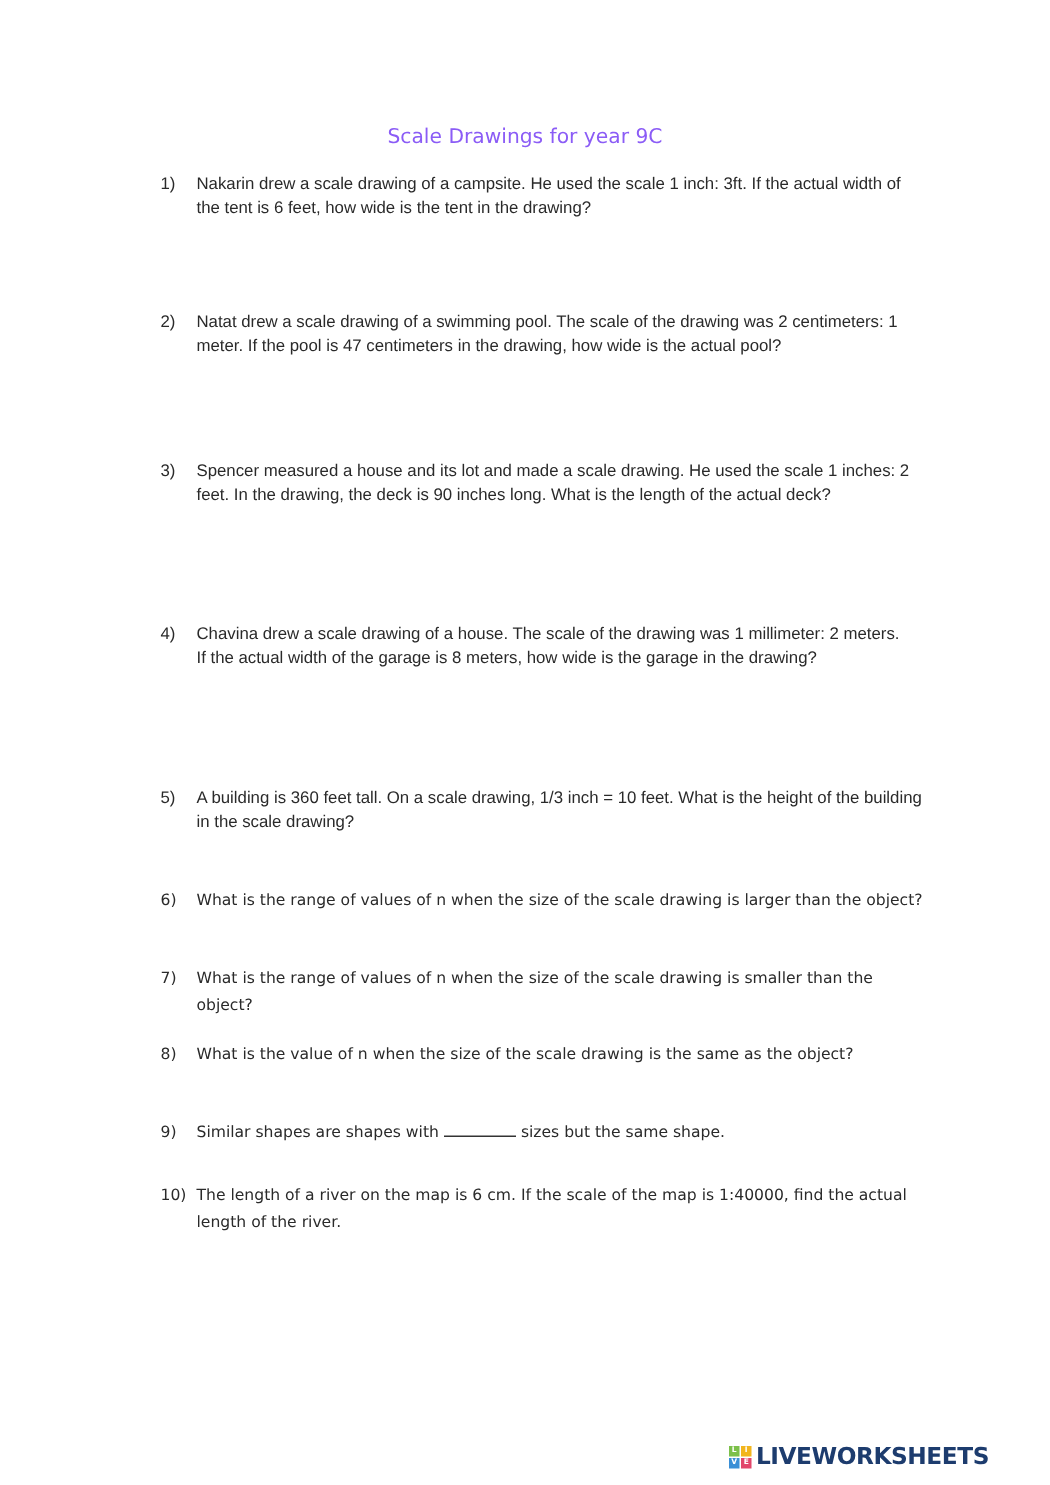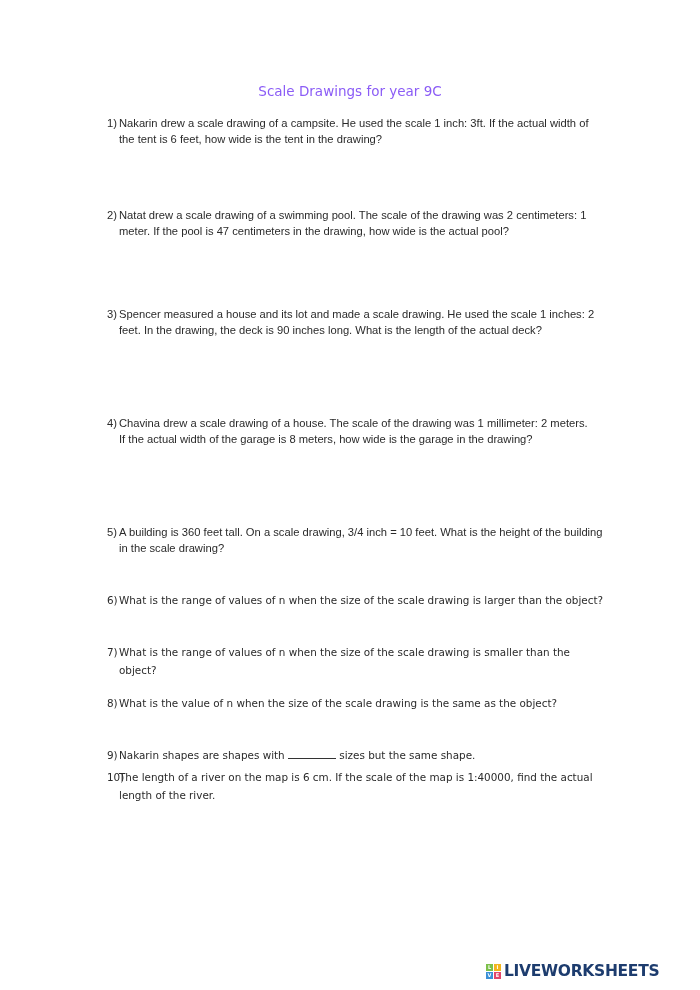--- a/index.html
+++ b/index.html
@@ -8,21 +8,21 @@
       position: absolute; top: 83px; left: 0; width: 700px; text-align: center;
       font-family: "DejaVu Sans", sans-serif; font-size: 13.5px; color: #8b5cf6;
     }
     .q {
       position: absolute; left: 107px; width: 500px;
       font-size: 11.2px; line-height: 16px;
     }
     .q.arial { font-family: "Liberation Sans", sans-serif; }
     .q.calibri { font-family: "DejaVu Sans", sans-serif; font-size: 10.4px; line-height: 18px; }
     .q .num { position: absolute; left: 0; top: 0; }
-    .q .txt { margin-left: 12px; display: block; }
+    .q .txt { margin-left: 24px; display: block; }
     .blank { display: inline-block; width: 48px; border-bottom: 1px solid #333; height: 10px; vertical-align: baseline; }
     .logo { position: absolute; left: 486px; top: 962px; display: flex; align-items: center; }
     .logo-grid { display: grid; grid-template-columns: 7px 7px; grid-template-rows: 7px 7px; gap: 1px; margin-right: 3px; }
     .logo-grid span { font-family: "DejaVu Sans", sans-serif; font-size: 5px; color: #fff; font-weight: bold; display: flex; align-items: center; justify-content: center; }
     .logo-text { font-family: "DejaVu Sans", sans-serif; font-weight: bold; font-size: 15.5px; color: #1d3c6e; letter-spacing: -0.3px; }
   </style>
 </head>
 <body>
 
 <div class="title">Scale Drawings for year 9C</div>
@@ -42,48 +42,48 @@
   <span class="txt" style="width:480px">Spencer measured a house and its lot and made a scale drawing. He used the scale 1 inches: 2 feet. In the drawing, the deck is 90 inches long. What is the length of the actual deck?</span>
 </div>
 
 <div class="q arial" style="top:415px">
   <span class="num">4)</span>
   <span class="txt" style="width:475px">Chavina drew a scale drawing of a house. The scale of the drawing was 1 millimeter: 2 meters. If the actual width of the garage is 8 meters, how wide is the garage in the drawing?</span>
 </div>
 
 <div class="q arial" style="top:524px">
   <span class="num">5)</span>
-  <span class="txt" style="width:485px">A building is 360 feet tall. On a scale drawing, 3/4 inch = 10 feet. What is the height of the building in the scale drawing?</span>
+  <span class="txt" style="width:485px">A building is 360 feet tall. On a scale drawing, 1/3 inch = 10 feet. What is the height of the building in the scale drawing?</span>
 </div>
 
 <div class="q calibri" style="top:591px; width:520px">
   <span class="num">6)</span>
   <span class="txt" style="width:500px; white-space:nowrap">What is the range of values of n when the size of the scale drawing is larger than the object?</span>
 </div>
 
 <div class="q calibri" style="top:643px">
   <span class="num">7)</span>
   <span class="txt" style="width:460px">What is the range of values of n when the size of the scale drawing is smaller than the object?</span>
 </div>
 
 <div class="q calibri" style="top:694px">
   <span class="num">8)</span>
   <span class="txt" style="white-space:nowrap">What is the value of n when the size of the scale drawing is the same as the object?</span>
 </div>
 
 <div class="q calibri" style="top:746px">
   <span class="num">9)</span>
   <span class="txt">
-    <span>Nakarin shapes are shapes with</span>
+    <span>Similar shapes are shapes with</span>
     <span class="blank"></span>
     <span>sizes but the same shape.</span>
   </span>
 </div>
 
-<div class="q calibri" style="top:768px">
+<div class="q calibri" style="top:788px">
   <span class="num">10)</span>
   <span class="txt" style="width:480px">The length of a river on the map is 6 cm. If the scale of the map is 1:40000, find the actual length of the river.</span>
 </div>
 
 <div class="logo">
   <div class="logo-grid">
     <span style="background:#7cc04a">L</span>
     <span style="background:#f2b51d">I</span>
     <span style="background:#3a8fd6">V</span>
     <span style="background:#e2466b">E</span>

